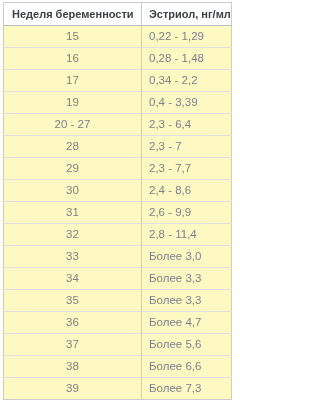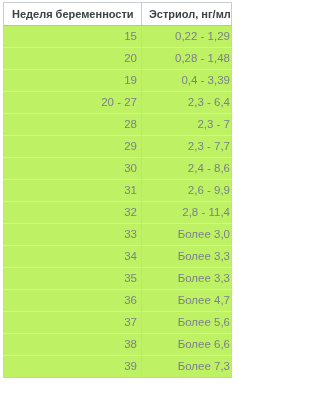--- a/index.html
+++ b/index.html
@@ -63,22 +63,21 @@
   }
   th.th-value {
     text-align: right;
     padding-left: 7px;
   }
 
   
   table.ref-table tbody td {
     color: #7b8189;
     border-top: 1px solid #dddfe2;
-    background: #bef264;
-    text-align: right;
+    background: #fef9c3;
   }
   table.ref-table tbody tr:first-child td {
     border-top: none;
   }
   td.cell-week {
     text-align: center;
     border-right: 1px solid #c9ccd1;
     padding: 0 4px;
   }
   td.cell-value {
@@ -100,22 +99,26 @@
         <th class="th-week">Неделя беременности</th>
         <th class="th-value">Эстриол, нг/мл</th>
       </tr>
     </thead>
     <tbody id="table-body">
         <tr>
           <td class="cell-week">15</td>
           <td class="cell-value">0,22 - 1,29</td>
         </tr>
         <tr>
-          <td class="cell-week">20</td>
+          <td class="cell-week">16</td>
           <td class="cell-value">0,28 - 1,48</td>
+        </tr>
+        <tr>
+          <td class="cell-week">17</td>
+          <td class="cell-value">0,34 - 2,2</td>
         </tr>
         <tr>
           <td class="cell-week">19</td>
           <td class="cell-value">0,4 - 3,39</td>
         </tr>
         <tr>
           <td class="cell-week">20 - 27</td>
           <td class="cell-value">2,3 - 6,4</td>
         </tr>
         <tr>

